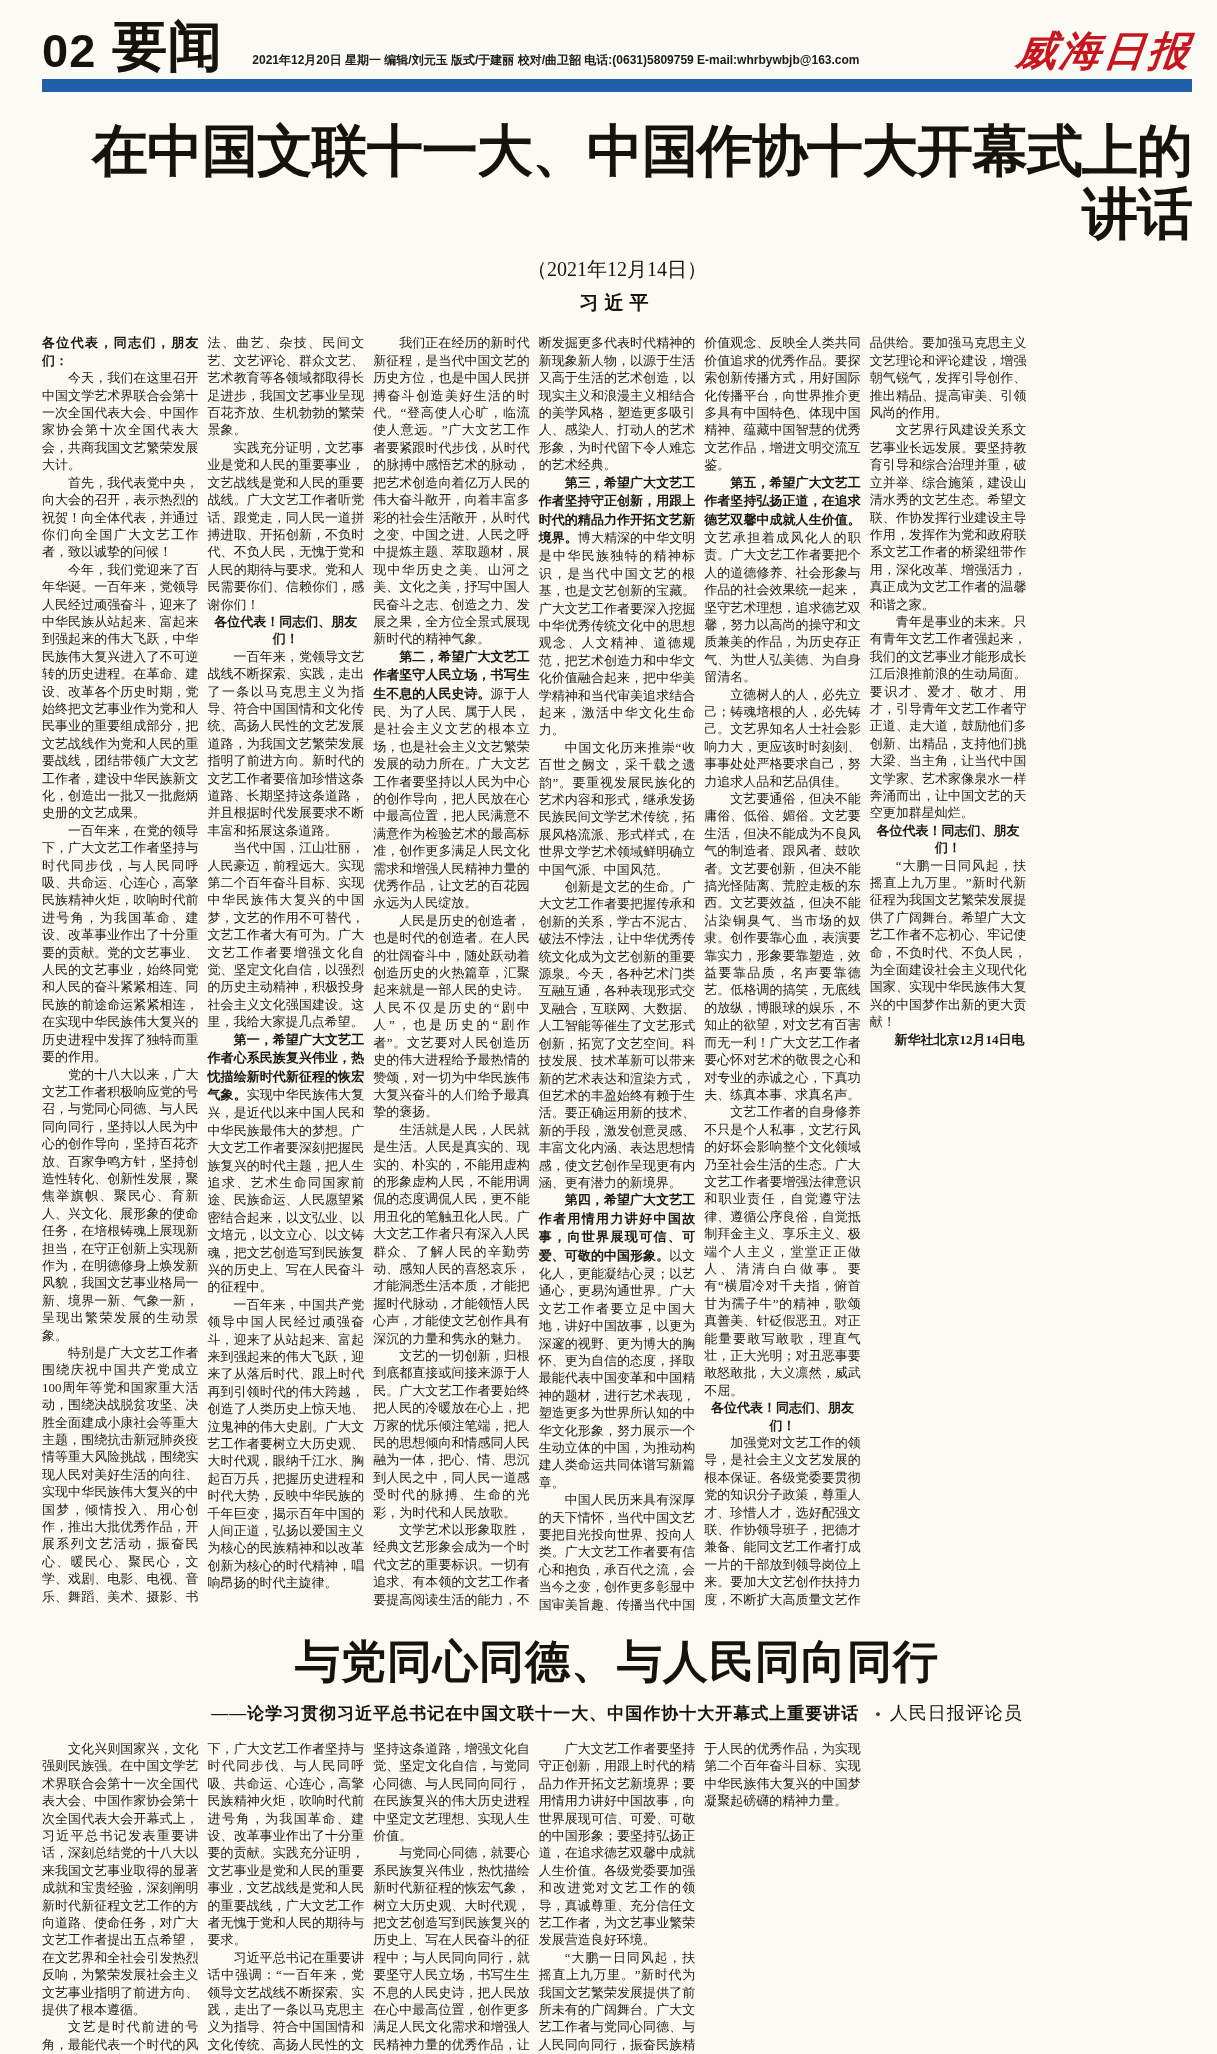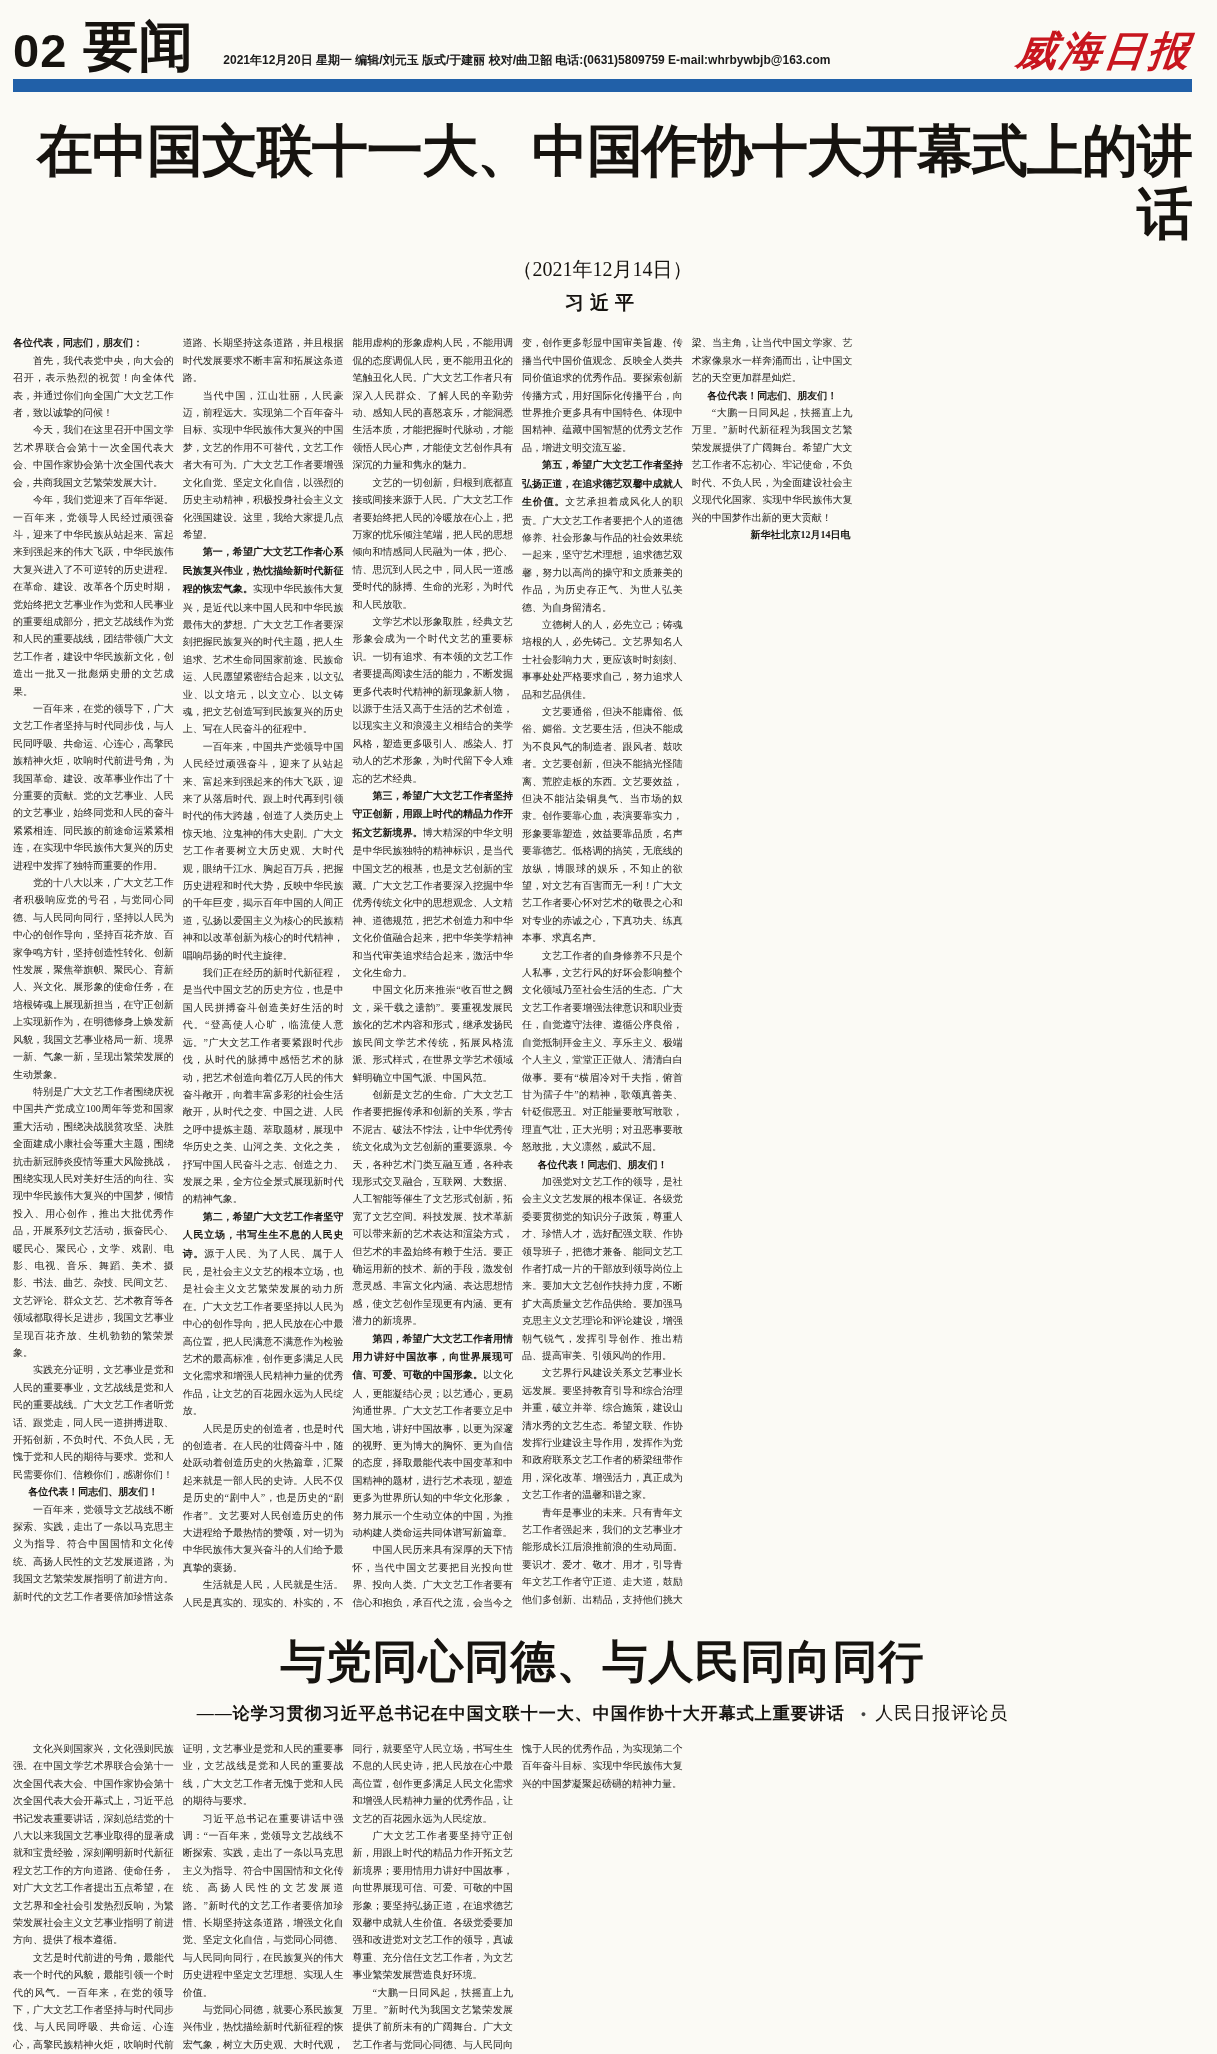--- a/index.html
+++ b/index.html
@@ -2,37 +2,37 @@
 <html><head>
 <meta charset="utf-8">
 <style>
   html,body{margin:0;padding:0;}
   body{
     width:1217px;height:2054px;
     background:#fbfaf5;color:#16130f;
     font-family:"Liberation Serif","DejaVu Serif",serif;
     overflow:hidden;
   }
-  .page{box-sizing:border-box;width:1217px;height:2054px;padding:16px 25px 0 13px;}
+  .page{box-sizing:border-box;width:1217px;height:2054px;padding:16px 25px 0 42px;}
 
   
   .masthead{display:flex;align-items:flex-end;height:58px;}
   .page-num{font-family:"Liberation Sans","DejaVu Sans",sans-serif;font-weight:900;font-size:47px;line-height:1;letter-spacing:1px;}
   .section-name{font-family:"Liberation Sans","DejaVu Sans",sans-serif;font-weight:900;font-size:55px;line-height:1;margin-left:16px;}
   .masthead-meta{font-family:"Liberation Sans","DejaVu Sans",sans-serif;font-weight:bold;font-size:12px;color:#1b1b1b;margin-left:30px;padding-bottom:5px;white-space:nowrap;text-align:right;}
   .paper-logo{margin-left:auto;font-family:"DejaVu Serif","Liberation Serif",serif;font-weight:bold;font-style:italic;font-size:41px;line-height:1;padding-bottom:2px;letter-spacing:3px;transform:skewX(-6deg);}
   .head-bar{height:13px;margin-top:5px;}
 
   
   .headline-1{text-align:right;font-weight:900;font-size:56px;line-height:1.12;letter-spacing:-1px;margin-top:28px;
     font-family:"Liberation Serif","DejaVu Serif",serif;}
   .dateline{text-align:center;font-size:20px;margin-top:11px;}
   .author{text-align:center;font-weight:bold;font-size:19px;margin-top:7px;letter-spacing:6px;}
   .article-body{margin-top:18px;column-gap:9px;column-fill:auto;overflow:hidden;
-    font-size:10px;line-height:17.4px;text-align:justify;color:#1c1a16;}
+    font-size:13px;line-height:17.4px;text-align:justify;color:#1c1a16;}
   .body-1{height:1280px;column-count:7;}
   .article-body p{margin:0;text-indent:2em;}
   .article-body p.opening{font-weight:bold;text-indent:0;}
   .article-body p.center{text-align:center;font-weight:bold;text-indent:0;}
   .article-body p.credit{text-align:right;font-weight:bold;text-indent:0;padding-right:2px;}
   .article-body strong{font-weight:bold;font-family:Liberation Mono, monospace;}
 
   
   .headline-2{text-align:center;font-weight:900;font-size:45px;line-height:1.1;letter-spacing:1px;margin-top:24px;
     font-family:"Liberation Serif","DejaVu Serif",serif;}
@@ -53,22 +53,22 @@
     <span class="paper-logo" style="color: rgb(200, 22, 30);">威海日报</span>
   </div>
   <div class="head-bar" style="background: rgb(33, 96, 168);"></div>
 
   <div>
     <div class="headline-1">在中国文联十一大、中国作协十大开幕式上的讲话</div>
     <div class="dateline">（2021年12月14日）</div>
     <div class="author">习近平</div>
     <div class="article-body body-1">
         <p class="opening">各位代表，同志们，朋友们：</p>
+        <p>今天，我们在这里召开中国文学艺术界联合会第十一次全国代表大会、中国作家协会第十次全国代表大会，共商我国文艺繁荣发展大计。</p>
         <p>首先，我代表党中央，向大会的召开，表示热烈的祝贺！向全体代表，并通过你们向全国广大文艺工作者，致以诚挚的问候！</p>
-        <p>今天，我们在这里召开中国文学艺术界联合会第十一次全国代表大会、中国作家协会第十次全国代表大会，共商我国文艺繁荣发展大计。</p>
         <p>今年，我们党迎来了百年华诞。一百年来，党领导人民经过顽强奋斗，迎来了中华民族从站起来、富起来到强起来的伟大飞跃，中华民族伟大复兴进入了不可逆转的历史进程。在革命、建设、改革各个历史时期，党始终把文艺事业作为党和人民事业的重要组成部分，把文艺战线作为党和人民的重要战线，团结带领广大文艺工作者，建设中华民族新文化，创造出一批又一批彪炳史册的文艺成果。</p>
         <p>一百年来，在党的领导下，广大文艺工作者坚持与时代同步伐，与人民同呼吸、共命运、心连心，高擎民族精神火炬，吹响时代前进号角，为我国革命、建设、改革事业作出了十分重要的贡献。党的文艺事业、人民的文艺事业，始终同党和人民的奋斗紧紧相连、同民族的前途命运紧紧相连，在实现中华民族伟大复兴的历史进程中发挥了独特而重要的作用。</p>
         <p>党的十八大以来，广大文艺工作者积极响应党的号召，与党同心同德、与人民同向同行，坚持以人民为中心的创作导向，坚持百花齐放、百家争鸣方针，坚持创造性转化、创新性发展，聚焦举旗帜、聚民心、育新人、兴文化、展形象的使命任务，在培根铸魂上展现新担当，在守正创新上实现新作为，在明德修身上焕发新风貌，我国文艺事业格局一新、境界一新、气象一新，呈现出繁荣发展的生动景象。</p>
         <p>特别是广大文艺工作者围绕庆祝中国共产党成立100周年等党和国家重大活动，围绕决战脱贫攻坚、决胜全面建成小康社会等重大主题，围绕抗击新冠肺炎疫情等重大风险挑战，围绕实现人民对美好生活的向往、实现中华民族伟大复兴的中国梦，倾情投入、用心创作，推出大批优秀作品，开展系列文艺活动，振奋民心、暖民心、聚民心，文学、戏剧、电影、电视、音乐、舞蹈、美术、摄影、书法、曲艺、杂技、民间文艺、文艺评论、群众文艺、艺术教育等各领域都取得长足进步，我国文艺事业呈现百花齐放、生机勃勃的繁荣景象。</p>
         <p>实践充分证明，文艺事业是党和人民的重要事业，文艺战线是党和人民的重要战线。广大文艺工作者听党话、跟党走，同人民一道拼搏进取、开拓创新，不负时代、不负人民，无愧于党和人民的期待与要求。党和人民需要你们、信赖你们，感谢你们！</p>
         <p class="center">各位代表！同志们、朋友们！</p>
         <p>一百年来，党领导文艺战线不断探索、实践，走出了一条以马克思主义为指导、符合中国国情和文化传统、高扬人民性的文艺发展道路，为我国文艺繁荣发展指明了前进方向。新时代的文艺工作者要倍加珍惜这条道路、长期坚持这条道路，并且根据时代发展要求不断丰富和拓展这条道路。</p>
         <p>当代中国，江山壮丽，人民豪迈，前程远大。实现第二个百年奋斗目标、实现中华民族伟大复兴的中国梦，文艺的作用不可替代，文艺工作者大有可为。广大文艺工作者要增强文化自觉、坚定文化自信，以强烈的历史主动精神，积极投身社会主义文化强国建设。这里，我给大家提几点希望。</p>
         <p><strong>第一，希望广大文艺工作者心系民族复兴伟业，热忱描绘新时代新征程的恢宏气象。</strong>实现中华民族伟大复兴，是近代以来中国人民和中华民族最伟大的梦想。广大文艺工作者要深刻把握民族复兴的时代主题，把人生追求、艺术生命同国家前途、民族命运、人民愿望紧密结合起来，以文弘业、以文培元，以文立心、以文铸魂，把文艺创造写到民族复兴的历史上、写在人民奋斗的征程中。</p>
         <p>一百年来，中国共产党领导中国人民经过顽强奋斗，迎来了从站起来、富起来到强起来的伟大飞跃，迎来了从落后时代、跟上时代再到引领时代的伟大跨越，创造了人类历史上惊天地、泣鬼神的伟大史剧。广大文艺工作者要树立大历史观、大时代观，眼纳千江水、胸起百万兵，把握历史进程和时代大势，反映中华民族的千年巨变，揭示百年中国的人间正道，弘扬以爱国主义为核心的民族精神和以改革创新为核心的时代精神，唱响昂扬的时代主旋律。</p>

